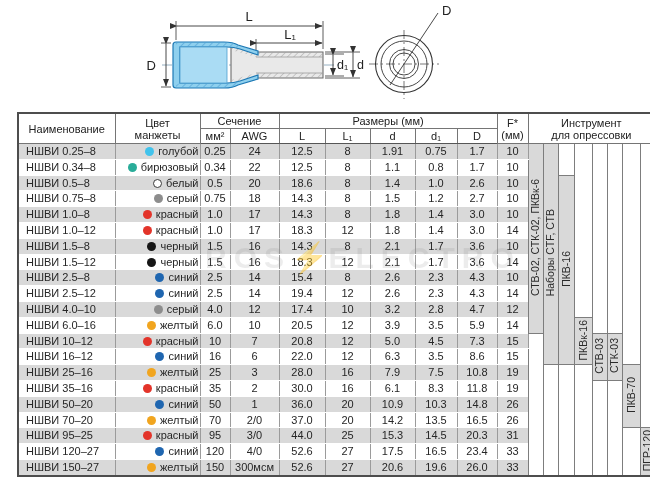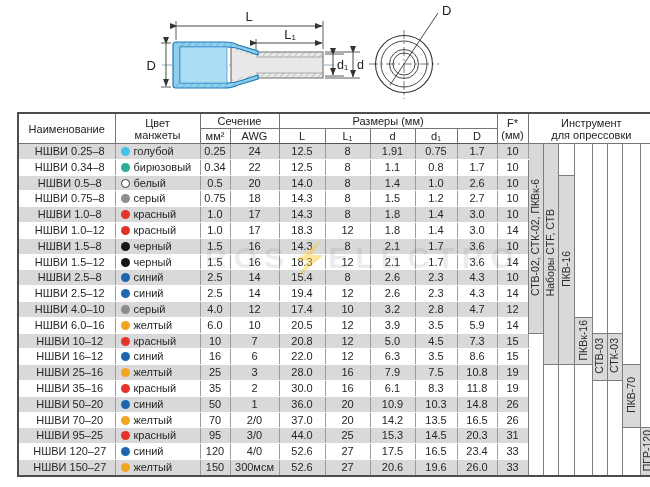--- a/index.html
+++ b/index.html
@@ -18,22 +18,22 @@
   th{font-weight:normal;font-size:11px;line-height:12px;color:#222;background:#fff;
      border:1px solid #757575;padding:1px 1px;text-align:center;vertical-align:middle;}
   thead tr:last-child th{border-bottom:1px solid #565656;}
   td{font-size:11px;}
   td.c{height:14.8px;line-height:14.8px;padding:0 1px;text-align:center;
        border-left:1px solid #9b9b9b;border-right:1px solid #9b9b9b;
        border-top:1px solid #ffffff;border-bottom:1px solid #ffffff;
        white-space:nowrap;overflow:hidden;}
   tr.odd  td.c{background:#d9d9d9;}
   tr.even td.c{background:#ffffff;}
-  td.name{text-align:center;padding-left:7px;}
-  td.colorc{text-align:left;padding-left:5px;}
+  td.name{text-align:left;padding-left:7px;}
+  td.colorc{text-align:right;padding-left:5px;}
   .dot{display:inline-block;width:9px;height:9px;border-radius:50%;margin-right:4px;
        vertical-align:-1px;box-sizing:border-box;}
   
   td.tool-bar{background:#d9d9d9;border:1px solid #7d7d7d;text-align:center;
               vertical-align:middle;padding:0;}
   td.tool-empty{background:#fff;border-left:1px solid #7d7d7d;border-right:1px solid #7d7d7d;
                 border-top:none;border-bottom:none;}
   .vlabel{writing-mode:vertical-rl;transform:rotate(180deg);display:inline-block;
           font-size:10.5px;line-height:1;color:#2b2b2b;white-space:nowrap;}
 </style>
@@ -188,21 +188,21 @@
           <td class="c">1.1</td>
           <td class="c">0.8</td>
           <td class="c">1.7</td>
           <td class="c">10</td>
         </tr>
         <tr class="odd">
           <td class="c name">НШВИ 0.5–8</td>
           <td class="c colorc"><span class="dot" style="background: rgb(255, 255, 255); border: 1.5px solid rgb(58, 58, 58);"></span><span>белый</span></td>
           <td class="c">0.5</td>
           <td class="c">20</td>
-          <td class="c">14.0</td>
+          <td class="c">18.6</td>
           <td class="c">8</td>
           <td class="c">1.4</td>
           <td class="c">1.0</td>
           <td class="c">2.6</td>
           <td class="c">10</td>
           <td rowspan="12" class="tool-bar"><div class="vlabel">ПКВ-16</div></td>
         </tr>
         <tr class="even">
           <td class="c name">НШВИ 0.75–8</td>
           <td class="c colorc"><span class="dot" style="background: rgb(141, 141, 141);"></span><span>серый</span></td>

